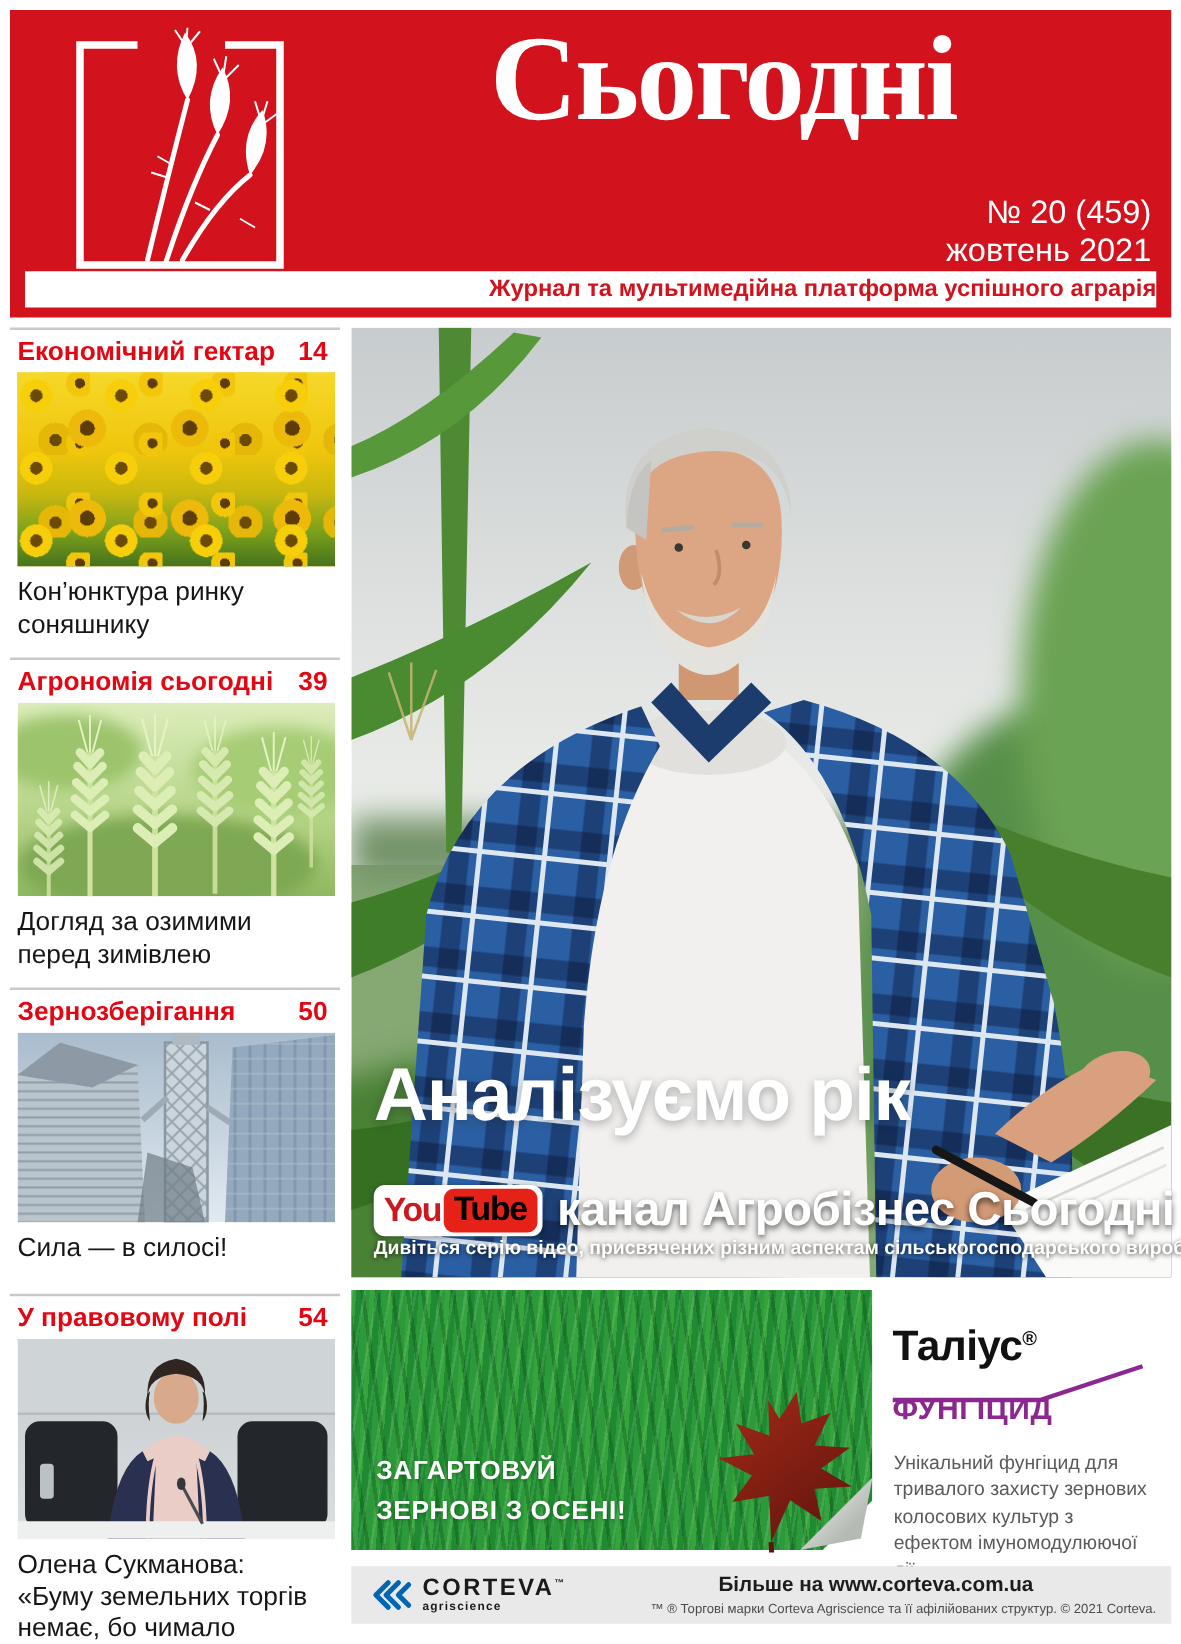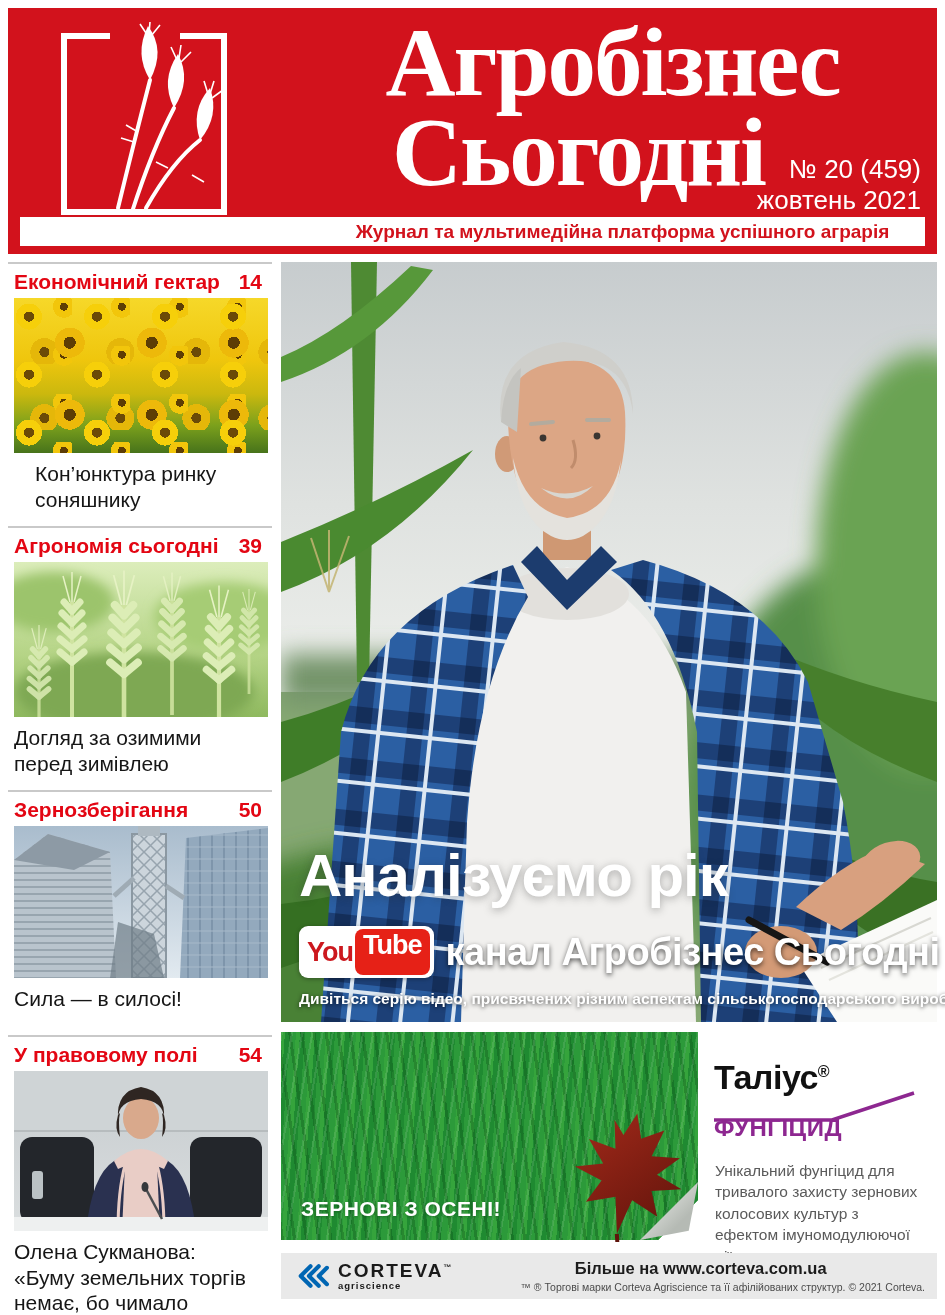--- a/index.html
+++ b/index.html
@@ -9,21 +9,21 @@
   
   .masthead{position:absolute;left:8px;top:8px;width:929px;height:246px;background:#d2121c;}
   .logo-frame{position:absolute;left:40px;top:14px;width:190px;height:200px;}
   .title-block{position:absolute;left:280px;top:10px;width:649px;text-align:center;color:#fff;
                font-family:"Liberation Serif",serif;font-weight:bold;line-height:0.93;}
   .title-line1{font-size:97px;letter-spacing:-2px;}
   .title-line2{font-size:97px;letter-spacing:-2px;padding-right:68px;}
   .issue-block{position:absolute;right:16px;top:146px;text-align:right;color:#fff;
                font-size:26px;line-height:1.2;font-weight:400;}
   .tagline-strip{position:absolute;left:12px;right:12px;bottom:8px;height:29px;background:#fff;
-                 display:flex;align-items:center;justify-content:center;padding-left:300px;box-sizing:border-box;}
+                 display:flex;align-items:center;justify-content:flex-end;padding-left:300px;box-sizing:border-box;}
   .tagline-strip span{color:#d2121c;font-weight:bold;font-size:19px;}
 
   
   .sidebar{position:absolute;left:8px;top:262px;width:264px;height:1053px;}
   .section{position:absolute;left:0;width:264px;}
   .rule{border-top:2px solid #c9c9c9;width:100%;height:0;}
   .sec-head{display:flex;justify-content:space-between;align-items:baseline;
             padding:6px 10px 4px 6px;color:#e30613;font-weight:bold;font-size:21px;}
   .sec-img{position:relative;left:6px;width:254px;overflow:hidden;}
   .sec-cap{padding:8px 0 0 6px;color:#161616;font-size:21px;line-height:1.22;}
@@ -44,26 +44,26 @@
     background:
       repeating-linear-gradient(100deg, rgba(255,255,255,0.10) 0 2px, rgba(0,0,0,0) 2px 10px),
       repeating-linear-gradient(82deg, rgba(8,70,18,0.30) 0 3px, rgba(0,0,0,0) 3px 12px),
       repeating-linear-gradient(94deg, #35a43c 0 4px, #1f8a31 4px 9px, #2c9a3a 9px 15px),
       linear-gradient(#2f9e3a,#187327);
     clip-path:polygon(0 0,100% 0,100% calc(100% - 40px),calc(100% - 40px) 100%,0 100%);}
 
   .mainphoto{position:absolute;left:281px;top:262px;width:668px;height:760px;overflow:hidden;}
   .headline{position:absolute;left:18px;bottom:112px;color:#fff;font-size:60px;font-weight:bold;
             letter-spacing:-1px;text-shadow:0 2px 8px rgba(40,40,40,0.35);white-space:nowrap;}
-  .yt-row{position:absolute;left:18px;bottom:44px;display:flex;align-items:center;gap:12px;}
+  .yt-row{position:absolute;left:18px;bottom:32px;display:flex;align-items:center;gap:12px;}
   .yt-logo{display:flex;align-items:center;background:#fff;border-radius:9px;padding:3px 4px 3px 8px;
            box-shadow:0 1px 4px rgba(0,0,0,0.35);}
   .yt-you{color:#cc181e;font-weight:bold;font-size:27px;letter-spacing:-1px;}
-  .yt-tube{background:#e62117;color:#ffffff;font-weight:bold;font-size:27px;letter-spacing:-1px;
-           border-radius:8px;padding:1px 8px 14px;margin-left:2px;}
+  .yt-tube{background:#e62117;color:#000000;font-weight:bold;font-size:27px;letter-spacing:-1px;
+           border-radius:8px;padding:1px 8px 3px;margin-left:2px;}
   .yt-channel{color:#fff;font-weight:bold;font-size:38px;letter-spacing:-0.5px;
               text-shadow:0 2px 5px rgba(0,0,0,0.65);white-space:nowrap;}
   .yt-subline{position:absolute;left:18px;bottom:14px;color:#fff;font-weight:bold;font-size:15.5px;
               text-shadow:0 1px 4px rgba(0,0,0,0.7);white-space:nowrap;}
 
   
   .ad{position:absolute;left:281px;top:1032px;width:656px;height:208px;background:#fff;}
   .fold-flap{position:absolute;left:359px;top:150px;width:58px;height:58px;
              clip-path:polygon(0 100%,100% 0,84% 84%);
              background:linear-gradient(135deg,#edf0ec 10%,#b5bab4 70%);}
@@ -108,42 +108,41 @@
         </g>
         <g stroke="#fff" stroke-width="1.6" fill="none">
           <path d="M100 14 l-8 -12 M101 12 l1 -12 M103 14 l9 -11"></path>
           <path d="M129 38 l-6 -13 M131 36 l2 -13 M133 40 l10 -10"></path>
           <path d="M160 72 l-4 -13 M162 72 l4 -13 M164 76 l11 -8"></path>
           <path d="M86 120 l-13 -4 M90 110 l-12 -7 M120 146 l-12 -6 M156 160 l-12 -7"></path>
         </g>
       </svg>
     </div>
     <div class="title-block">
-      <div class="title-line1">Агробізнес</div>
       <div class="title-line2">Сьогодні</div>
     </div>
     <div class="issue-block">
       <div>№ 20 (459)</div>
       <div>жовтень 2021</div>
     </div>
     <div class="tagline-strip">
       <span>Журнал та мультимедійна платформа успішного аграрія</span>
     </div>
   </header>
 
   <aside class="sidebar">
 
     <div class="section" style="top:0;">
       <div class="rule"></div>
       <div class="sec-head">
         <span>Економічний гектар</span>
         <span>14</span>
       </div>
       <div class="sec-img img-sunflowers"></div>
-      <div class="sec-cap" style="width:230px;margin-left:21px;">Кон’юнктура ринку соняшнику</div>
+      <div class="sec-cap" style="width:230px;">Кон’юнктура ринку соняшнику</div>
     </div>
 
     <div class="section" style="top:264px;">
       <div class="rule"></div>
       <div class="sec-head">
         <span>Агрономія сьогодні</span>
         <span>39</span>
       </div>
       <div class="sec-img" style="height:155px;">
         <svg width="254" height="155" viewBox="0 0 254 155">
@@ -366,20 +365,21 @@
           <stop offset="0" stop-color="#a32a1a"></stop>
             <stop offset="1" stop-color="#5f130b"></stop>
         </linearGradient>
       </defs>
       <g transform="rotate(12 75 66)">
         <path d="M75 2 L84 26 L105 13 L98 41 L126 37 L107 58 L134 67 L105 75 L116 99 L88 88 L80 124 L71 88 L43 99 L54 75 L25 67 L52 58 L33 37 L61 41 L54 13 L66 26 Z" fill="url(#leaf)"></path>
         <line x1="80" y1="124" x2="86" y2="146" stroke="#5f130b" stroke-width="4"></line>
       </g>
     </svg>
     <div class="slogan">
+      <div>ЗАГАРТОВУЙ</div>
       <div>ЗЕРНОВІ З ОСЕНІ!</div>
     </div>
     <div class="ad-right">
       <div class="product"><span>Таліус</span><sup>®</sup></div>
       <svg class="underline-svg" width="206" height="34" viewBox="0 0 206 34">
         <polyline points="0,30 118,30 200,3" fill="none" stroke="#8d2790" stroke-width="3.5"></polyline>
       </svg>
       <div class="category">ФУНГІЦИД</div>
       <div class="desc">Унікальний фунгіцид для тривалого захисту зернових колосових культур з ефектом імуномодулюючої дії</div>
     </div>

